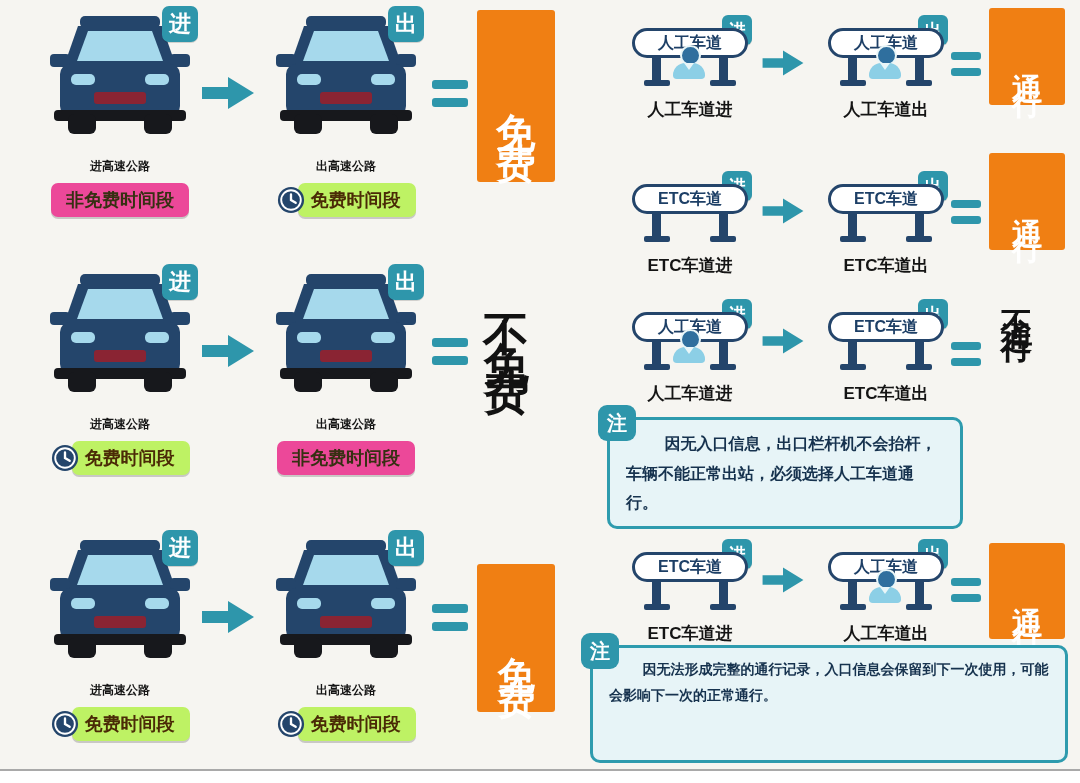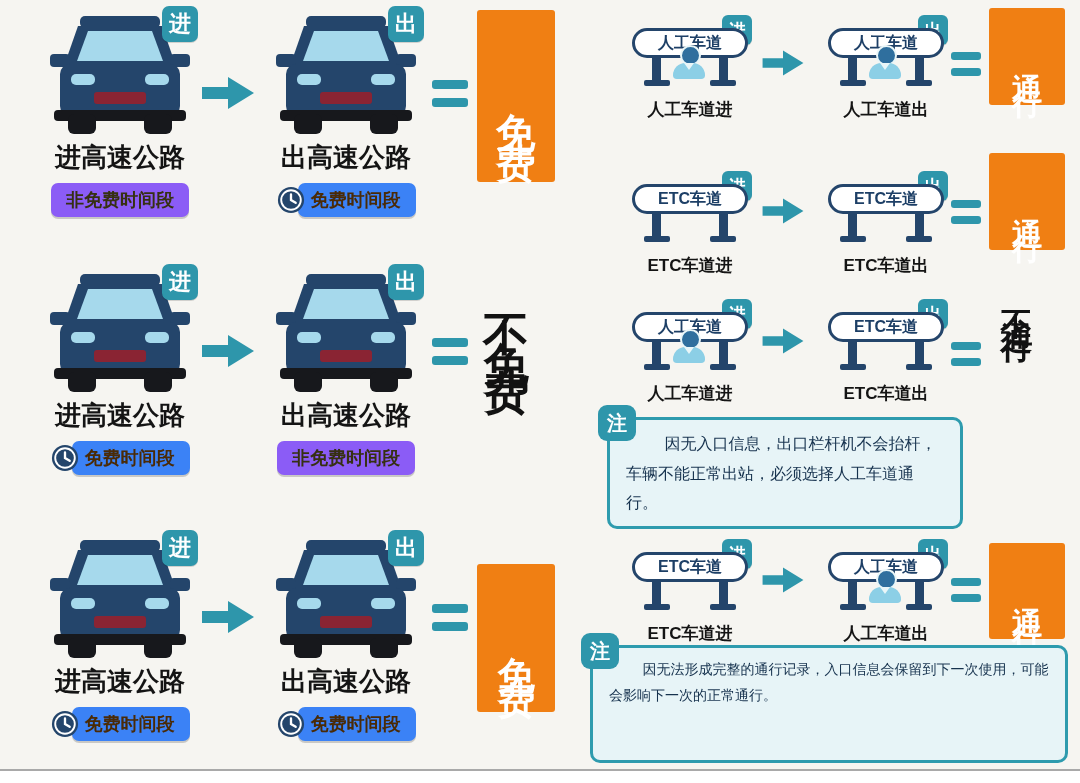--- a/index.html
+++ b/index.html
@@ -17,28 +17,28 @@
   .car-unit{position:absolute;width:168px;display:flex;flex-direction:column;align-items:center;}
   .car-wrap{position:relative;width:152px;height:120px;}
   .car-wrap svg{display:block;width:152px;height:120px;}
   .badge{
     position:absolute;display:flex;align-items:center;justify-content:center;
     background:#2e96ab;color:#fff;font-weight:700;border-radius:7px;
     box-shadow:0 1px 0 rgba(0,0,0,.15);
   }
   .badge.lg{top:-8px;right:-2px;width:36px;height:36px;font-size:22px;}
   .badge.sm{top:-13px;right:-4px;width:30px;height:30px;font-size:17px;border-radius:6px;}
-  .caption{margin-top:6px;font-size:26px;font-weight:700;color:#141414;white-space:nowrap;}
+  .caption{margin-top:24px;font-size:12px;font-weight:700;color:#141414;white-space:nowrap;}
   .caption.sm{margin-top:10px;font-size:17px;}
   .time-badge{margin-top:8px;display:flex;align-items:center;}
   .clock{width:28px;height:28px;position:relative;z-index:2;margin-right:-7px;}
   .pill{padding:5px 15px;border-radius:7px;font-size:18px;font-weight:700;white-space:nowrap;
         box-shadow:0 2px 0 rgba(0,0,0,.18);}
-  .pill.free{background:#3b82f6;color:#4a2a06;padding-left:13px;}
-  .pill.nonfree{background:#8b5cf6;color:#363012;}
+  .pill.free{background:#bef264;color:#4a2a06;padding-left:13px;}
+  .pill.nonfree{background:#ec4899;color:#363012;}
 
   
   .arrow{position:absolute;}
   .equals{position:absolute;display:flex;flex-direction:column;gap:9px;}
   .equals i{display:block;width:36px;height:9px;background:#2e96ab;border-radius:3px;}
   .equals.sm{gap:8px;}
   .equals.sm i{width:30px;height:8px;}
 
   
   .result-block{
@@ -71,21 +71,21 @@
   .person .torso::after{content:"";position:absolute;left:50%;transform:translateX(-50%);top:0;
                  border-left:5px solid transparent;border-right:5px solid transparent;
                  border-top:7px solid #e9f6f8;}
 
   
   .note{position:absolute;box-sizing:border-box;background:#e7f4f7;border:3px solid #2e9bae;
         border-radius:10px;padding:9px 16px 8px 16px;}
   .note-badge{position:absolute;left:-12px;top:-15px;width:38px;height:36px;background:#2e96ab;
         color:#fff;border-radius:9px;display:flex;align-items:center;justify-content:center;
         font-size:20px;font-weight:700;}
-  .note-text{margin:0;font-weight:400;color:#16324e;line-height:1.85;text-indent:2.4em;}
+  .note-text{margin:0;font-weight:700;color:#16324e;line-height:1.85;text-indent:2.4em;}
 
   .divider{position:absolute;left:0;right:0;top:769px;height:2px;background:#a9a9a9;}
   .footer-strip{position:absolute;left:0;right:0;bottom:0;height:12px;background:#ffffff;}
 </style>
 </head>
 <body>
 
 <div class="stage">
 
   <svg class="defs" aria-hidden="true">

